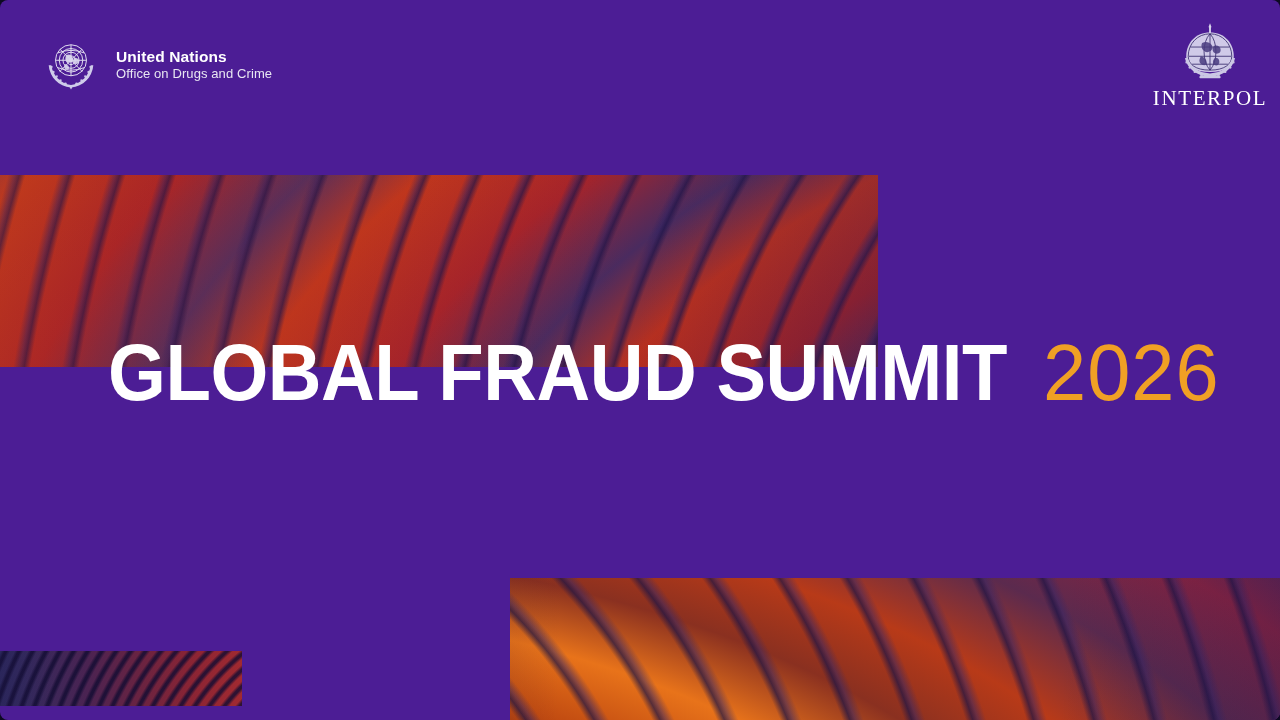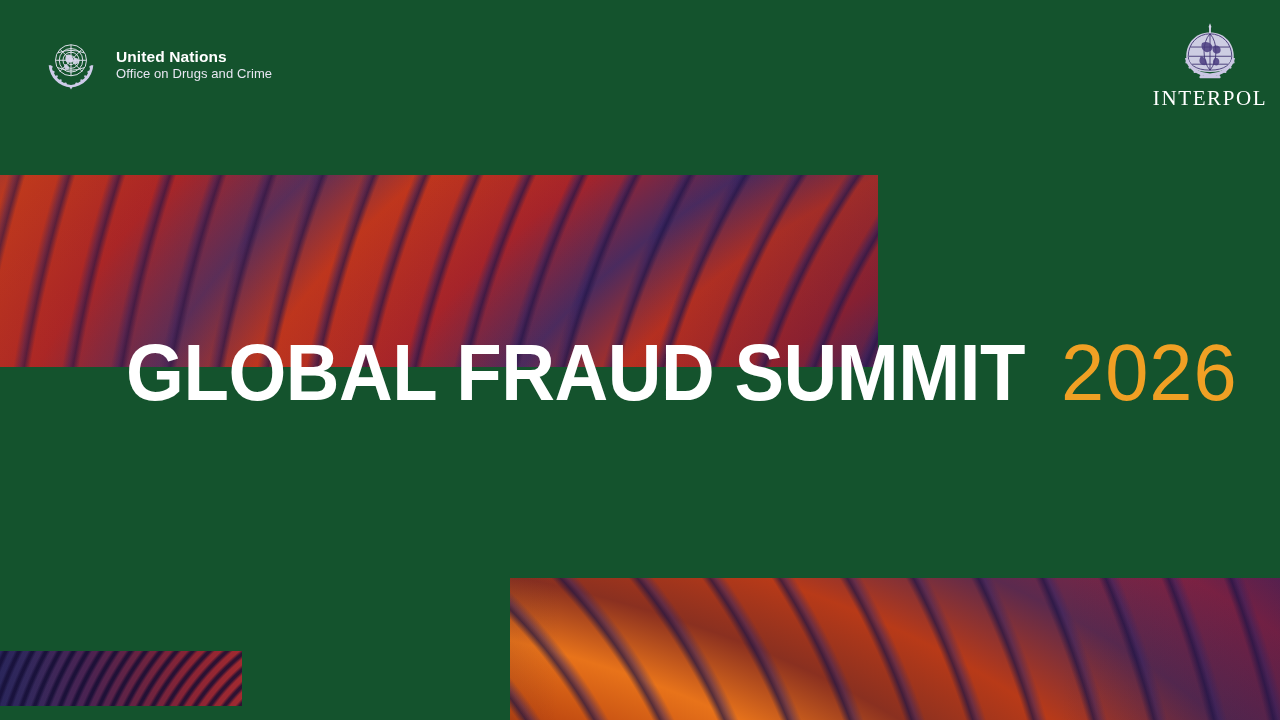--- a/index.html
+++ b/index.html
@@ -5,22 +5,23 @@
   html, body {
     margin: 0;
     padding: 0;
     background: #0d0a22;
   }
   #stage {
     position: relative;
     width: 1280px;
     height: 720px;
     overflow: hidden;
-    background: #14532d;
+    background: #4c1d95;
     font-family: "Liberation Sans", sans-serif;
+    border-radius: 8px;
     -webkit-font-smoothing: antialiased;
   }
 
   
   .band {
     position: absolute;
     overflow: hidden;
   }
   .band .layerA,
   .band .layerB,
@@ -171,21 +172,21 @@
     color: #ffffff;
     font-family: "Liberation Serif", serif;
     font-size: 21px;
     font-weight: normal;
     letter-spacing: 1.6px;
   }
 
   
   #headline {
     position: absolute;
-    left: 126px;
+    left: 108px;
     top: 333px;
     white-space: nowrap;
     line-height: 1;
   }
   #headline .main,
   #headline .year {
     font-size: 80px;
     line-height: 1;
     display: inline-block;
     vertical-align: baseline;

